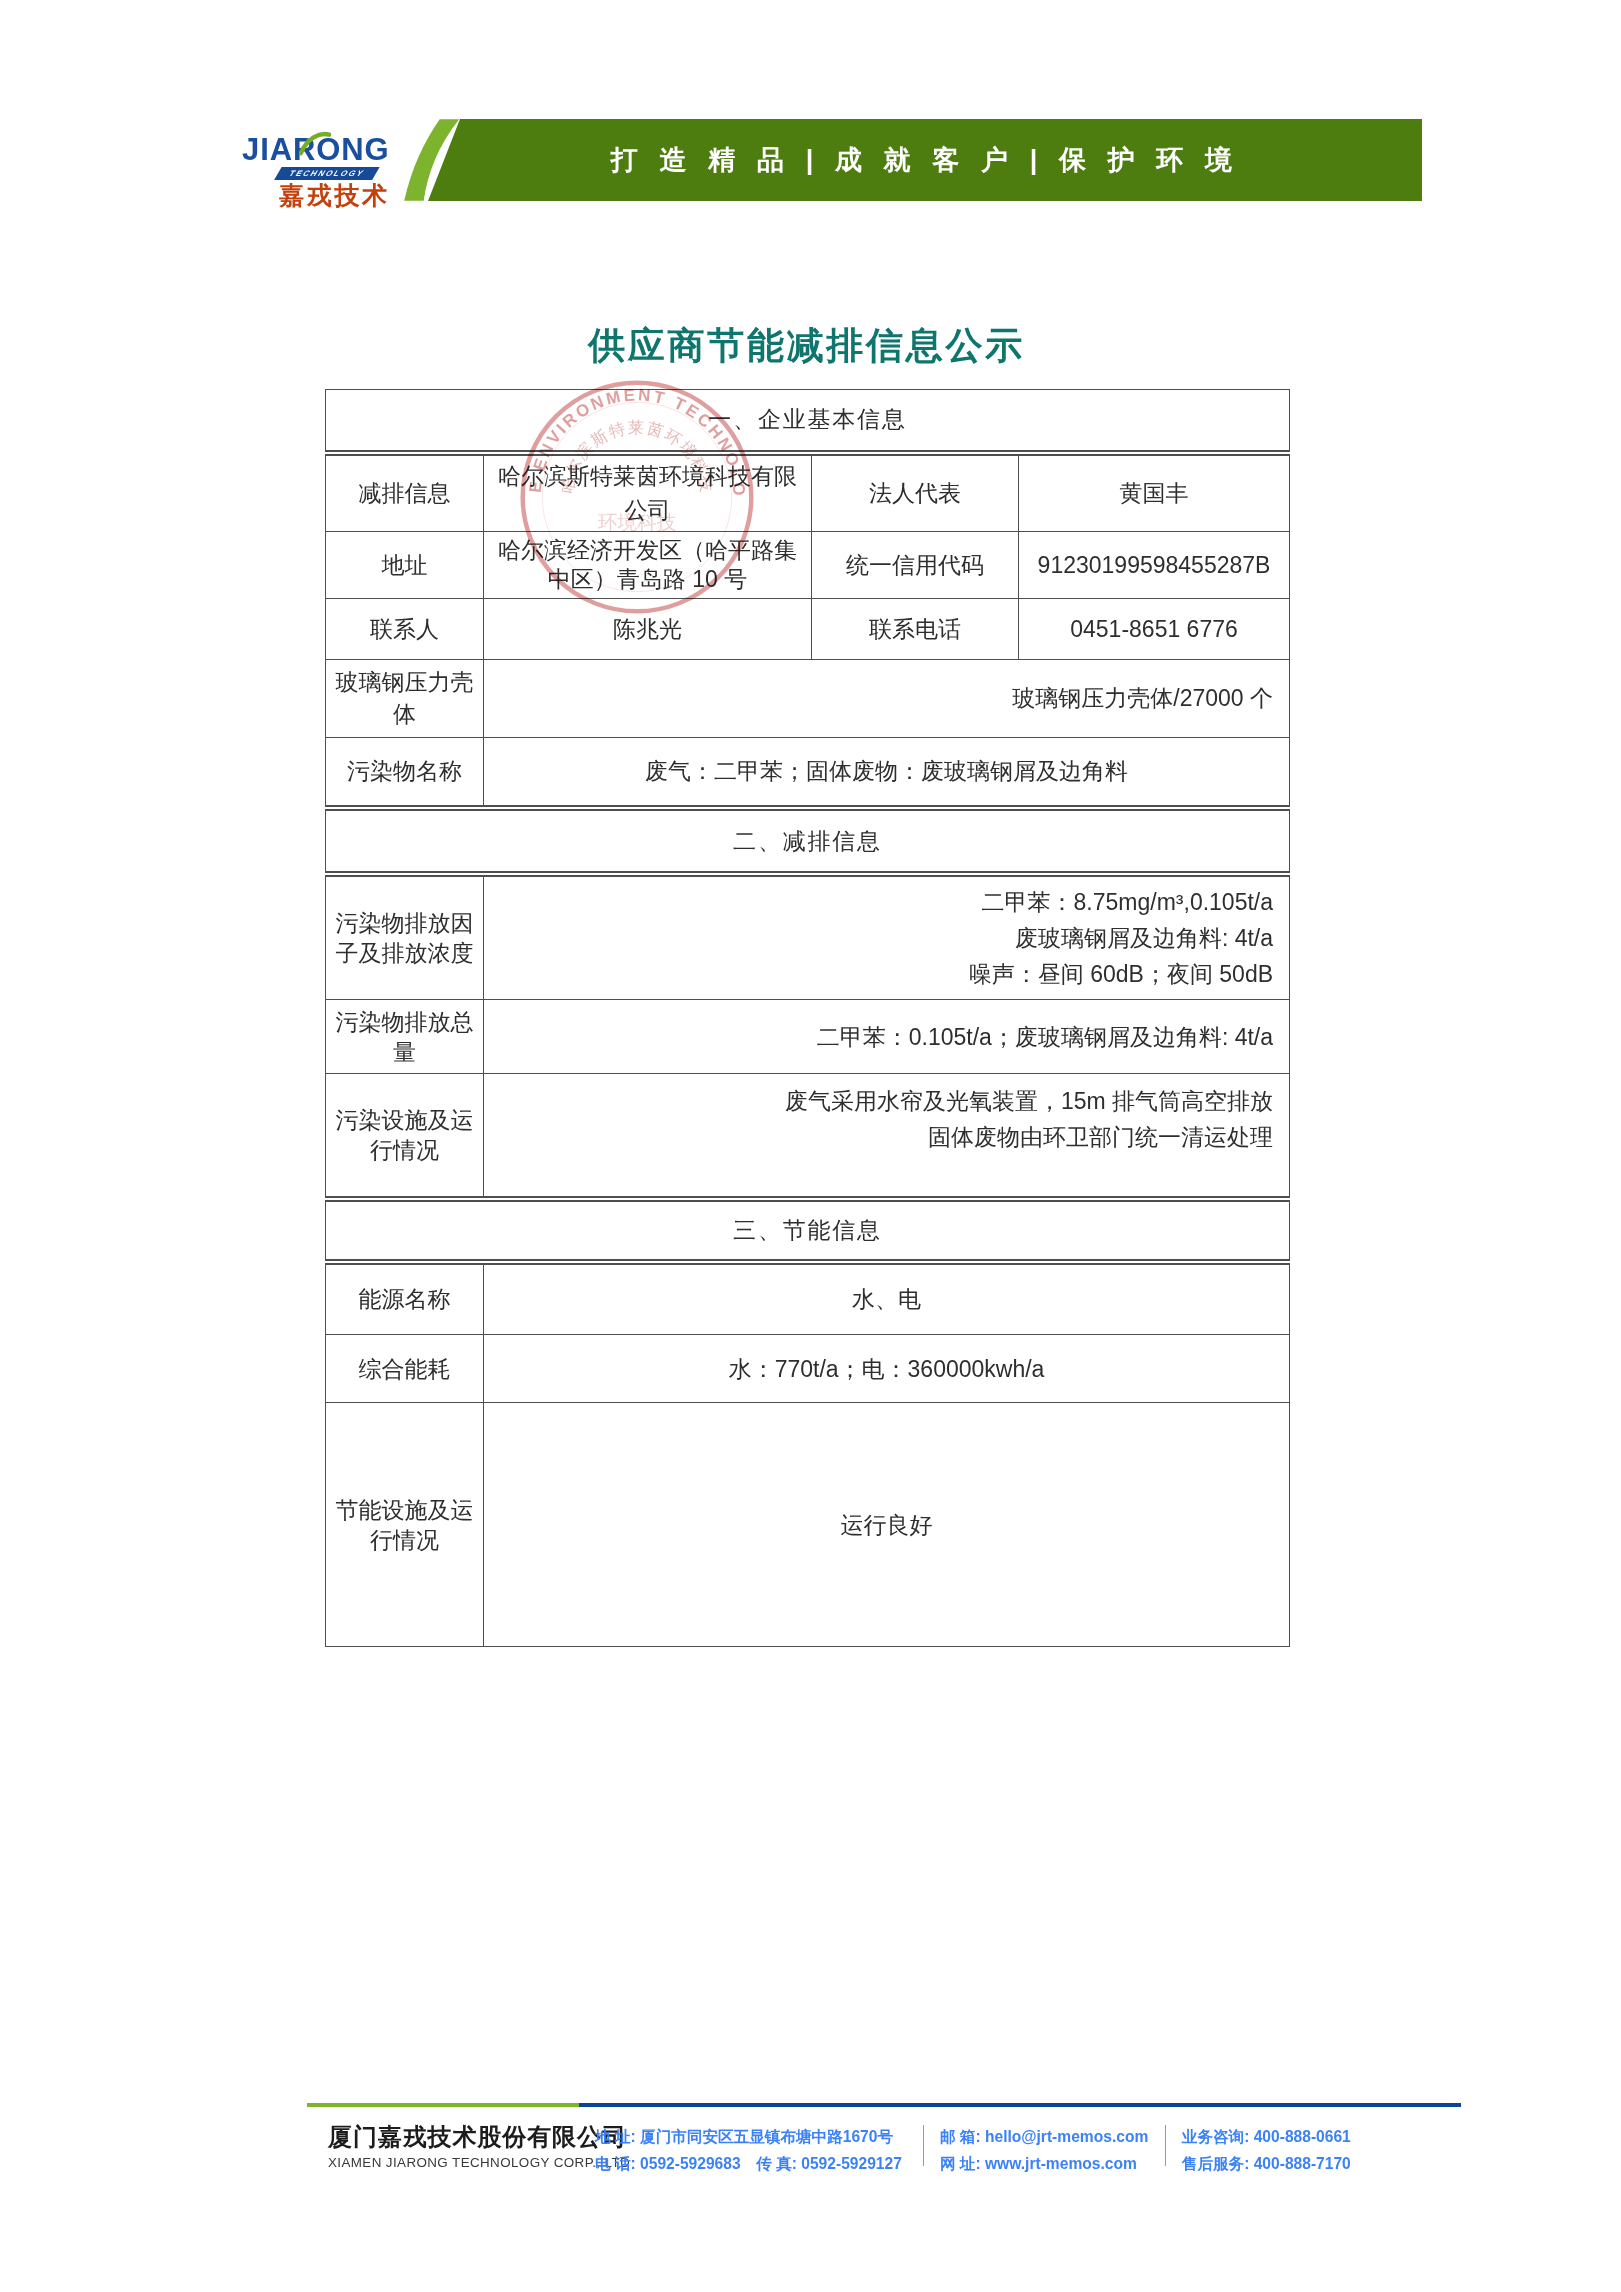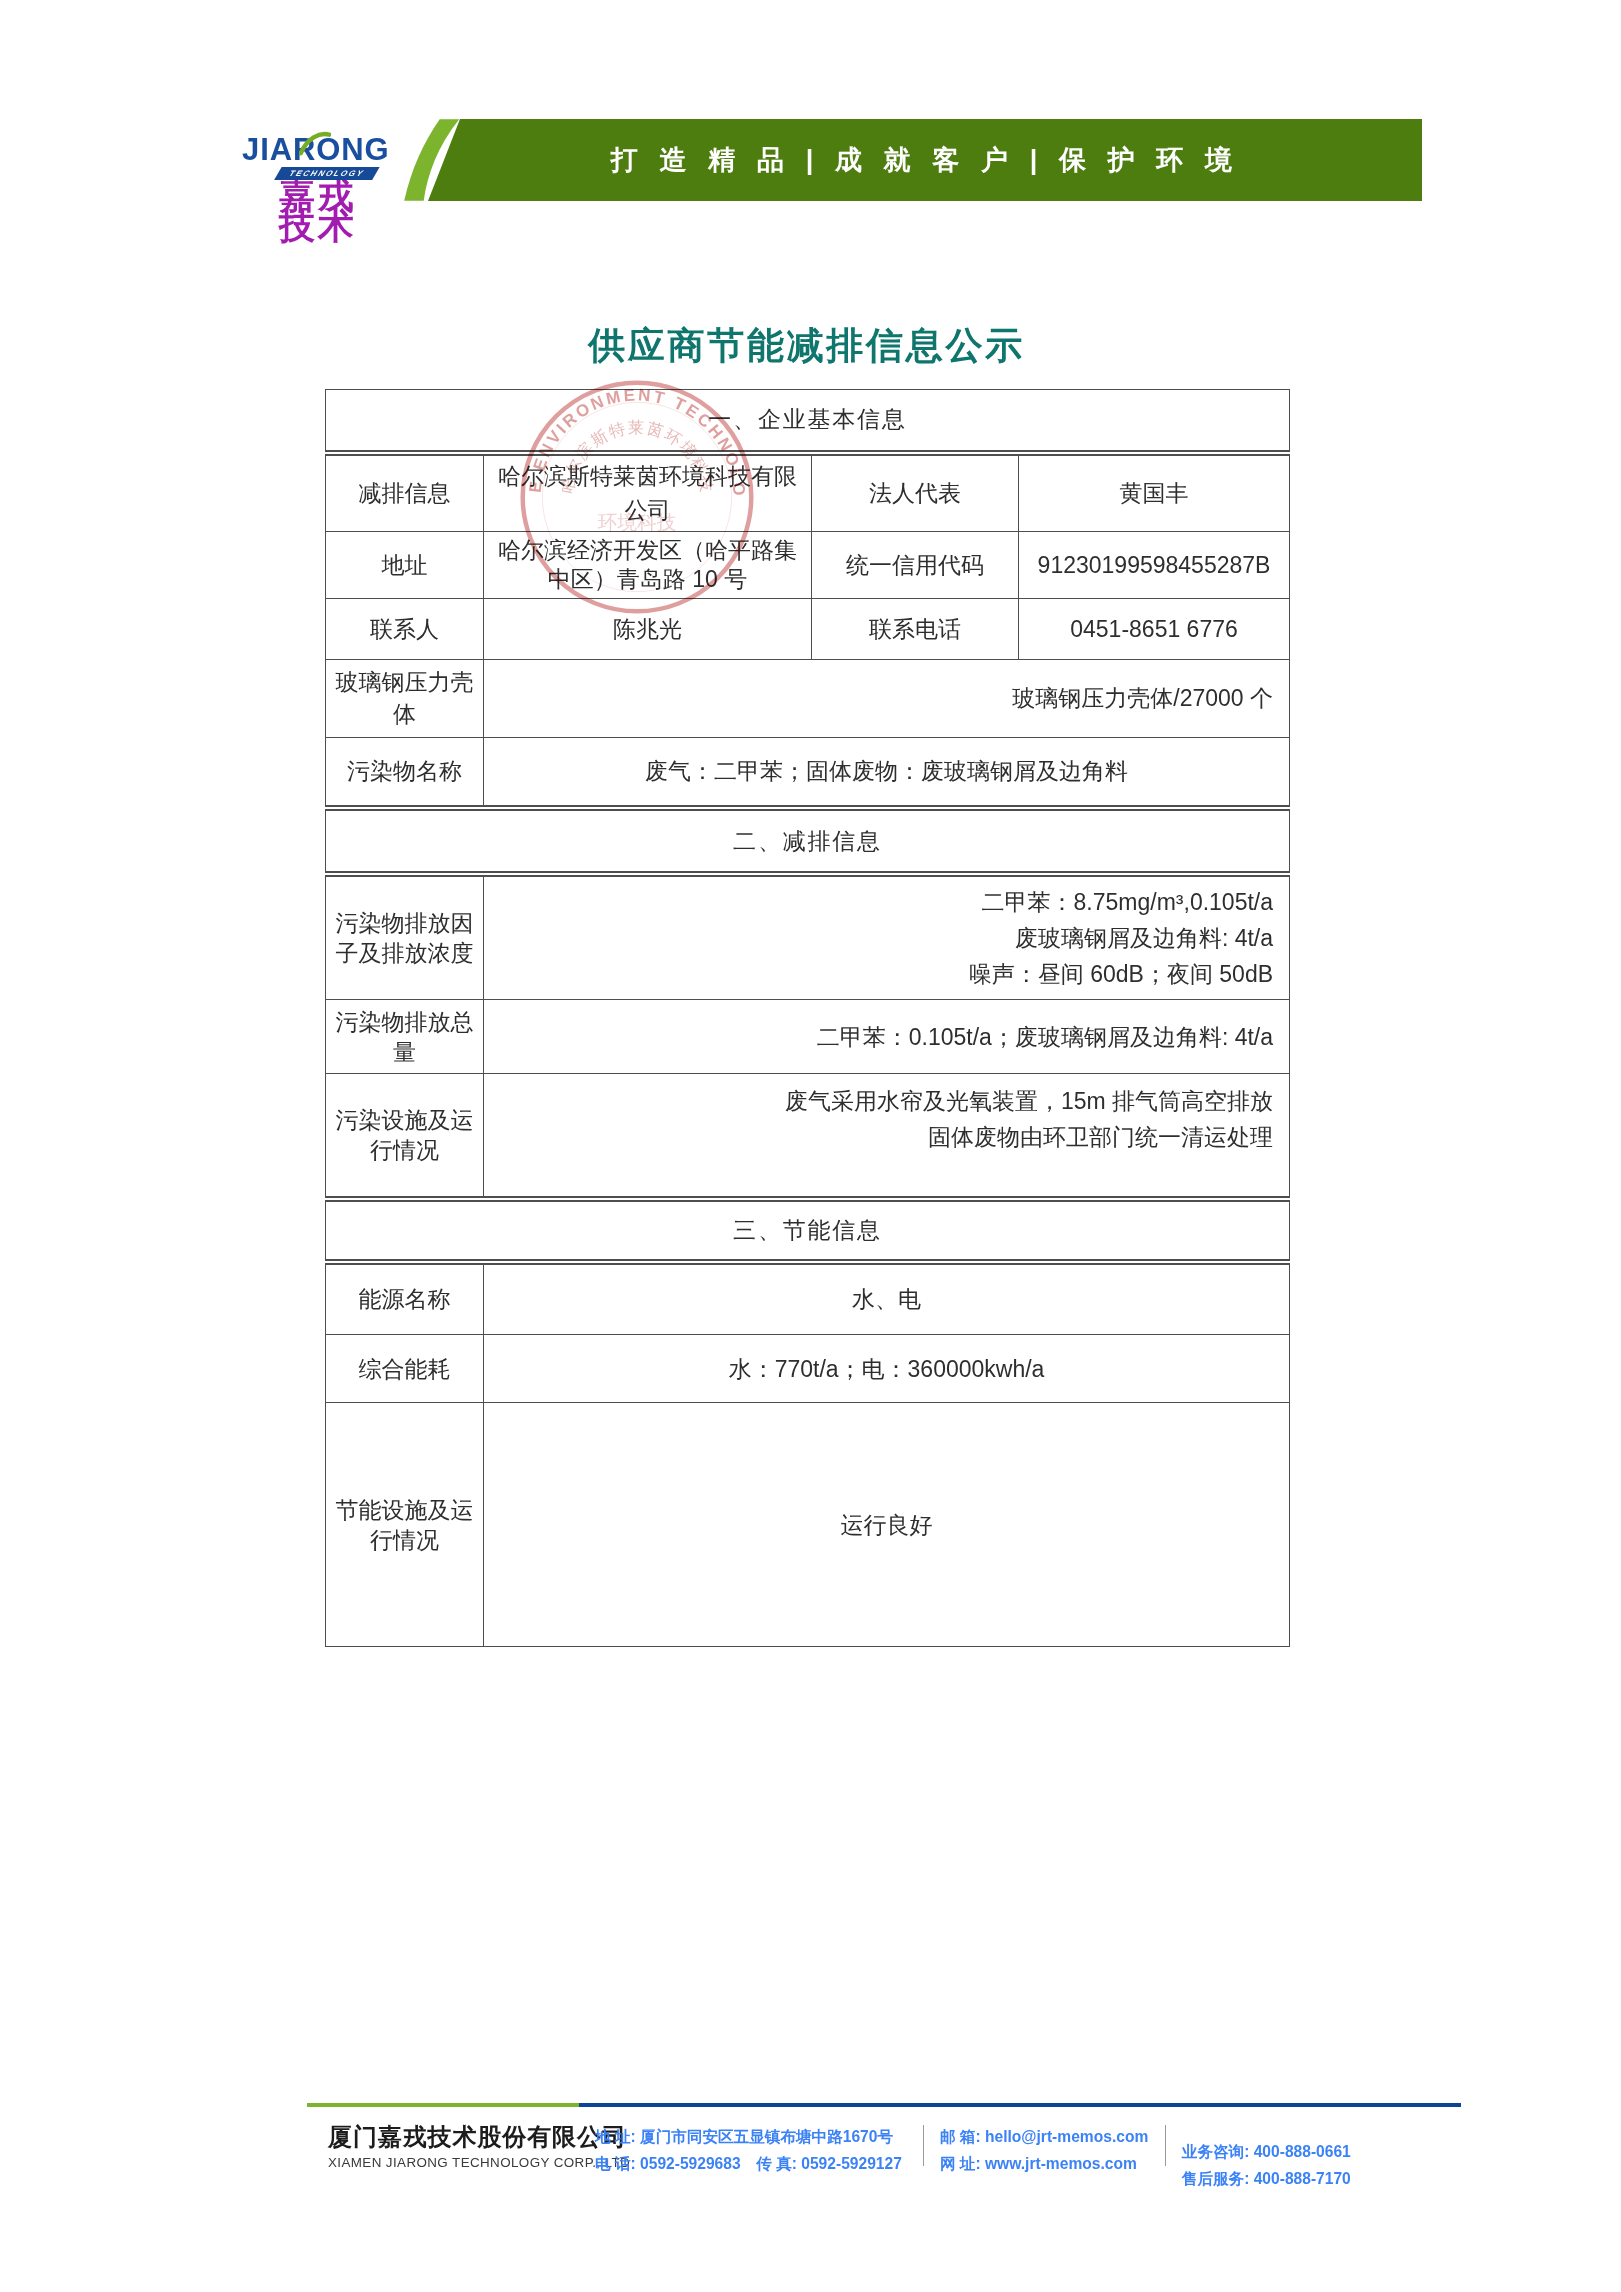--- a/index.html
+++ b/index.html
@@ -6,21 +6,21 @@
   .page{
     position:relative;width:1622px;height:2293px;background:#ffffff;
     font-family:"Liberation Sans", sans-serif;overflow:hidden;margin:0 auto;
   }
   
   .logo{position:absolute;left:242px;top:134px;width:151px;}
   .logo-en{position:relative;font-size:31px;font-weight:800;color:#1a4e9e;letter-spacing:0.9px;line-height:32px;}
   .o-swoosh{position:absolute;left:57px;top:-3.6px;width:32px;height:27px;}
   .logo-bar{background:#174a96;color:#ffffff;font-size:8px;letter-spacing:1.8px;text-align:center;
             width:98px;margin:0.9px 0 1.8px 36px;padding:1.8px 0;transform:skewX(-30deg);font-weight:600;}
-  .logo-cn{color:#a21caf;font-size:36px;font-weight:700;letter-spacing:2.7px;margin-left:37px;line-height:30px;}
+  .logo-cn{color:#c2410c;font-size:25px;font-weight:700;letter-spacing:2.7px;margin-left:37px;line-height:30px;font-family:Liberation Serif, serif;}
   .banner-accent{position:absolute;left:390px;top:119px;}
   .banner{
     position:absolute;left:428px;top:119px;width:994px;height:82px;background:#4d7c0f;
     clip-path:polygon(32px 0, 100% 0, 100% 100%, 0 100%);
     display:flex;align-items:center;justify-content:center;
   }
   .banner span{color:#ffffff;font-size:27px;font-weight:600;letter-spacing:7.1px;white-space:nowrap;}
   
   .doc-title{position:absolute;left:325px;top:321px;width:963px;text-align:center;
              font-size:37px;font-weight:700;color:#0f766e;letter-spacing:2.7px;}
@@ -43,21 +43,21 @@
   
   .footer-rule-green{position:absolute;left:307px;top:2103px;width:272px;height:3.6px;background:#7cb42d;}
   .footer-rule-blue{position:absolute;left:579px;top:2103px;width:882px;height:3.6px;background:#0b4696;}
   .footer{position:absolute;left:328px;top:2123px;width:1133px;display:flex;align-items:flex-start;}
   .f-col1{width:267px;}
   .f-cn{font-size:24px;font-weight:800;color:#1c1c1c;letter-spacing:0.9px;line-height:28.5px;white-space:nowrap;}
   .f-en{font-size:13.4px;color:#3a3a3a;letter-spacing:0.4px;margin-top:3.6px;white-space:nowrap;}
   .f-col{font-size:15.6px;font-weight:600;color:#3b82f6;line-height:27px;white-space:nowrap;}
   .f-col2{width:328px;}
   .f-col3{width:225px;}
-  .f-col4{width:196px;margin-top:15px;}
+  .f-col4{width:196px;}
   .f-div{width:0.9px;height:41px;background:#9a9a9a;margin:1.8px 16px 0 0;}
 </style>
 </head>
 <body>
 
 <div class="page">
 
   <div class="logo">
     <div class="logo-en">
       <span>JIARONG</span>

